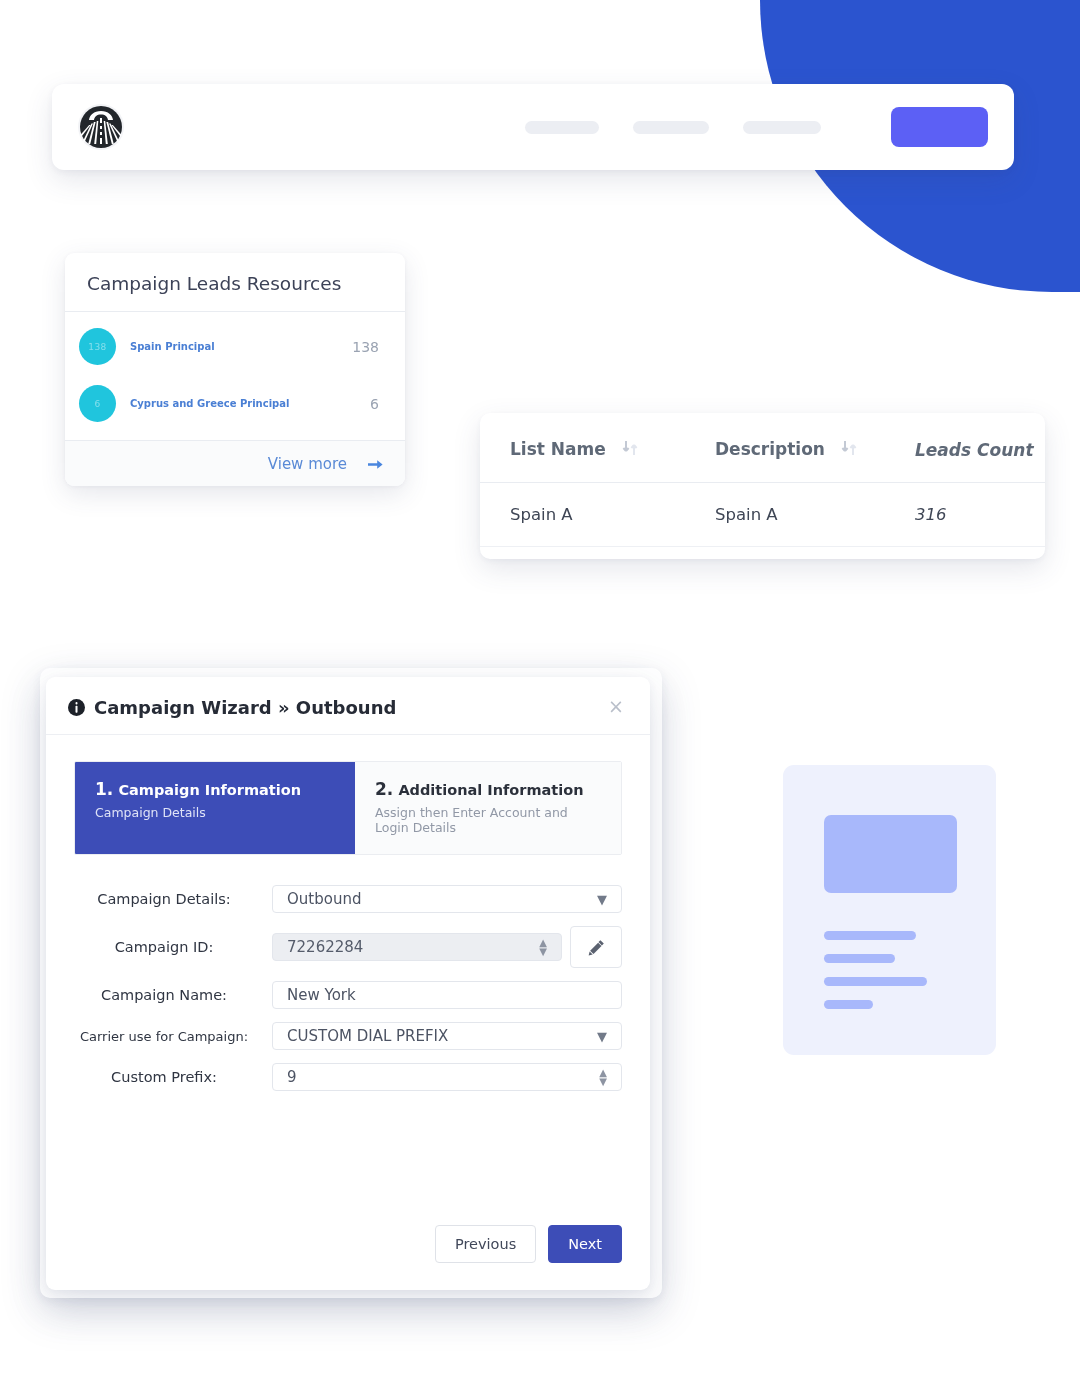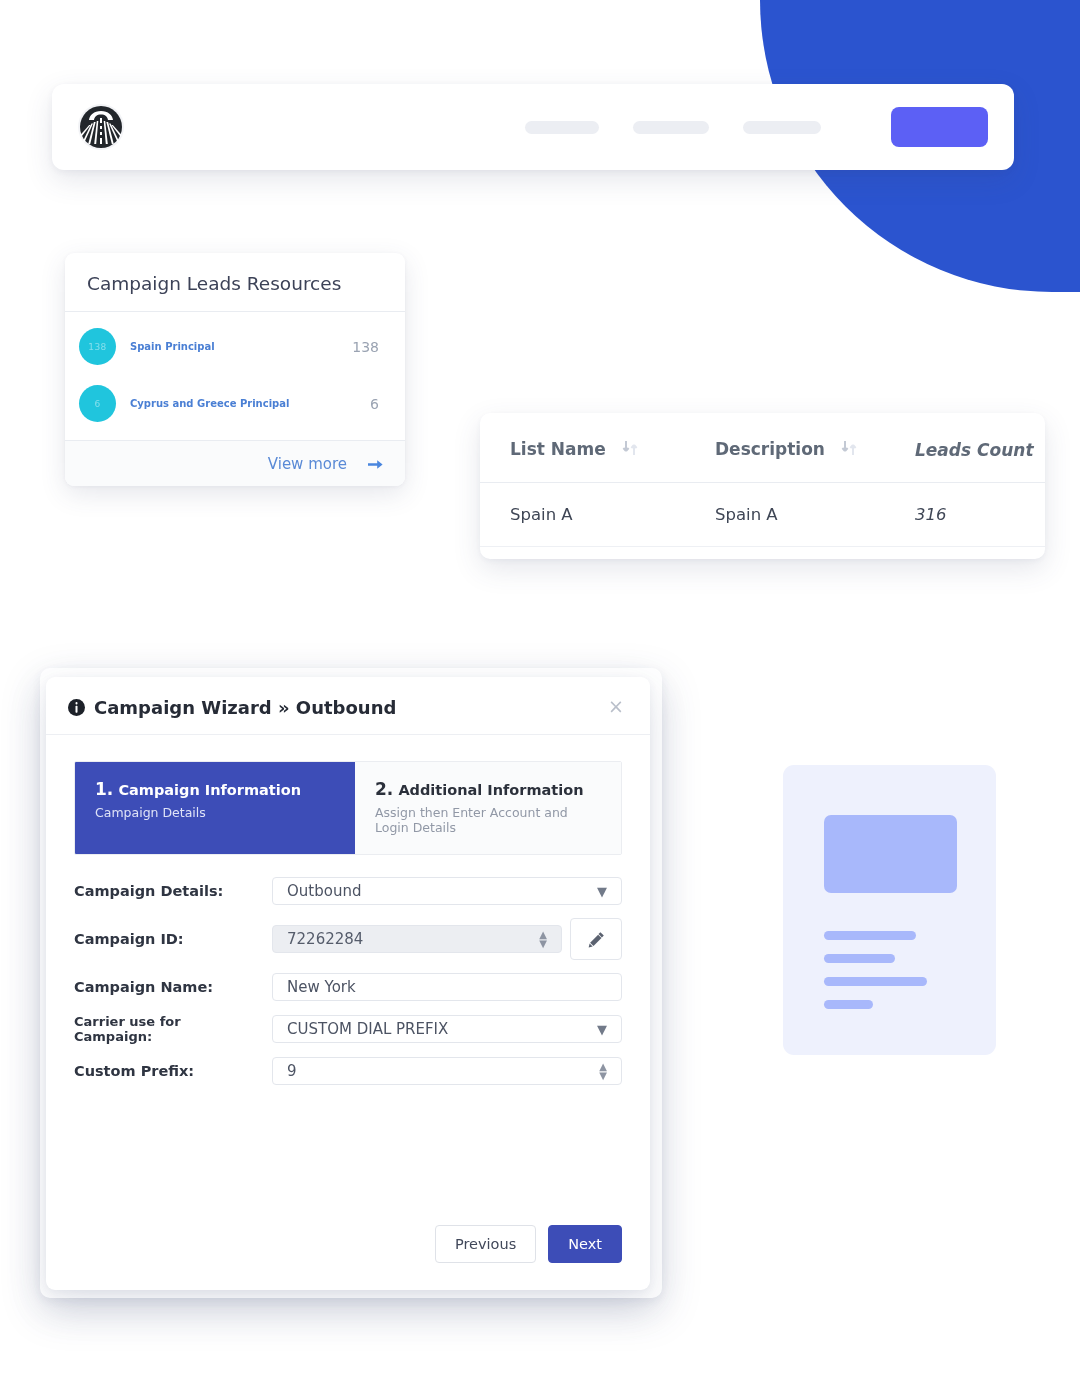--- a/index.html
+++ b/index.html
@@ -224,21 +224,21 @@
   }
   #wizard .wz-close {
     font-size: 19px;
     color: #b9bfca;
     cursor: pointer;
     line-height: 1;
     padding: 2px 4px;
   }
   .wz-steps {
     display: flex;
-    margin: 26px 28px 0 28px;
+    margin: 26px 28px 8px 28px;
     border: 1px solid #ebedf1;
     border-radius: 2px;
     overflow: hidden;
   }
   .wz-step {
     padding: 17px 20px 19px 20px;
     box-sizing: border-box;
     cursor: pointer;
   }
   .wz-step.active {
@@ -260,25 +260,25 @@
 
   .wz-form { padding: 22px 28px 0 28px; }
   .frm-row {
     display: flex;
     align-items: center;
     margin-bottom: 13px;
   }
   .frm-label {
     width: 198px;
     flex: 0 0 auto;
-    text-align: left;
+    text-align: center;
     padding-right: 18px;
     box-sizing: border-box;
     font-size: 14.5px;
-    font-weight: bold;
+    font-weight: normal;
     color: #2f3542;
   }
   .frm-label.small { font-size: 13px; }
   .frm-ctl { flex: 1 1 auto; display: flex; align-items: center; }
   .inp {
     flex: 1 1 auto;
     height: 28px;
     border: 1px solid #e3e6ec;
     border-radius: 4px;
     background: #ffffff;

